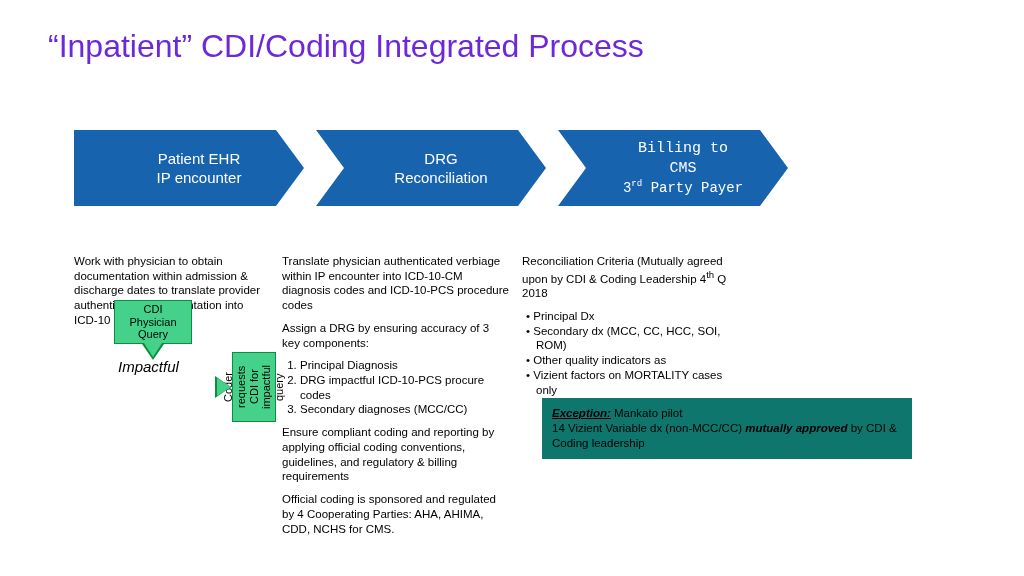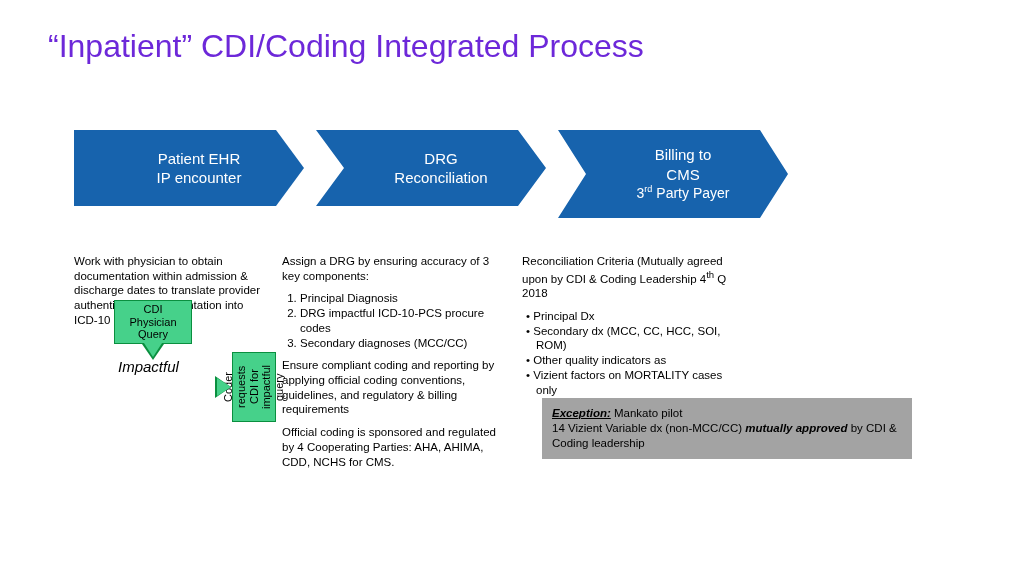--- a/index.html
+++ b/index.html
@@ -49,21 +49,21 @@
     background: #1763ad;
     clip-path: polygon(0% 0%, calc(100% - 28px) 0%, 100% 50%, calc(100% - 28px) 100%, 0% 100%, 28px 50%);
     z-index: -1;
   }
   .arrow.first .arrow-shape {
     clip-path: polygon(0% 0%, calc(100% - 28px) 0%, 100% 50%, calc(100% - 28px) 100%, 0% 100%);
   }
   .arrow1 { width: 230px; height:76px; }
   .arrow2 { width: 230px; height:76px; }
   .arrow3 { width: 230px; height:76px; }
-  .arrow4 { width: 230px; height:88px; }
+  .arrow4 { width: 230px; height:76px;font-family:Liberation Mono, monospace; }
 
   .cols {
     position: absolute;
     left: 74px; top: 214px;
     width: 700px;
     display: flex;
     align-items: flex-start;
     margin-top: 40px;
   }
   .col {
@@ -145,21 +145,21 @@
     border-top:11px solid transparent;
     border-bottom:11px solid transparent;
     border-right:16px solid #0a8f3f;
     left:44px;
   }
 
   .exception {
     position: absolute;
     left: 542px; top: 398px;
     width: 370px;
-    background: #a3a3a3;
+    background: #0f766e;
     padding: 8px 10px;
     font-size: 11.5px;
     line-height: 1.3;
   }
   .exception .hdr { font-weight:700; font-style: italic; text-decoration: underline; }
   .exception .ma { font-weight:700; font-style: italic; }
 </style>
 </head>
 <body>
 
@@ -182,20 +182,21 @@
     <span class="line2">CMS</span>
     <span class="line3"><span>3</span><sup>rd</sup><span> Party Payer</span></span>
   </div>
 </div>
 
 <div class="cols">
   <div class="col col1">
     <p>Work with physician to obtain documentation within admission &amp; discharge dates  to translate provider authenticated documentation into ICD-10 codes</p>
   </div>
   <div class="col col2">
+    <p>Translate physician authenticated verbiage within IP encounter into ICD-10-CM diagnosis codes and ICD-10-PCS procedure codes</p>
     <p>Assign a DRG by ensuring accuracy of 3 key components:</p>
     <ol>
       <li>Principal Diagnosis</li>
       <li>DRG impactful ICD-10-PCS procure codes</li>
       <li>Secondary diagnoses (MCC/CC)</li>
     </ol>
     <p>Ensure compliant coding and reporting by applying official coding conventions, guidelines, and regulatory &amp; billing requirements</p>
     <p>Official coding is sponsored and regulated by 4 Cooperating Parties: AHA, AHIMA, CDD, NCHS for CMS.</p>
   </div>
   <div class="col col3">

